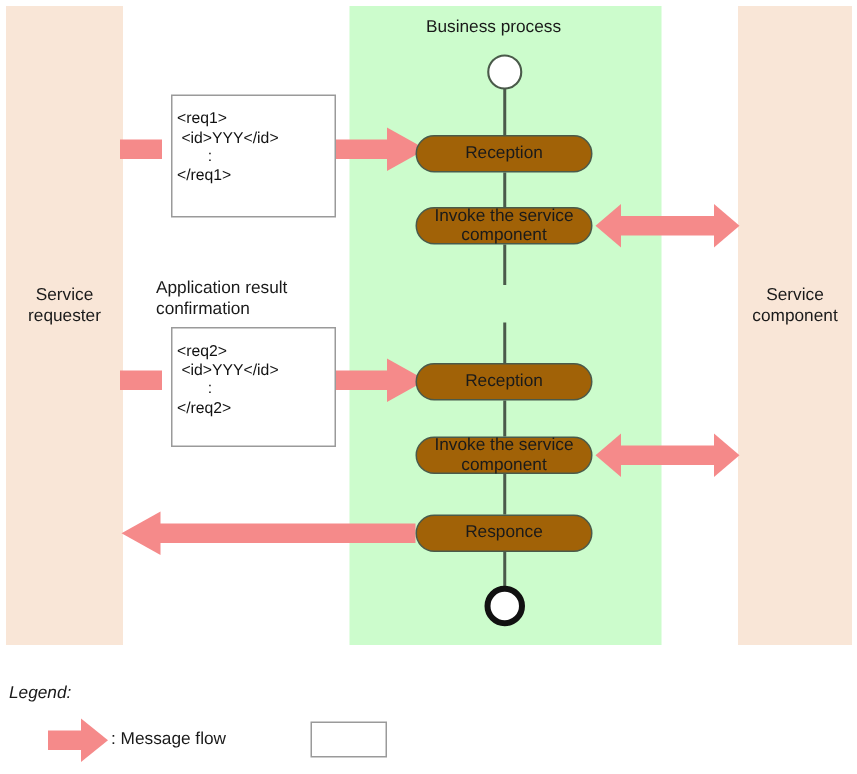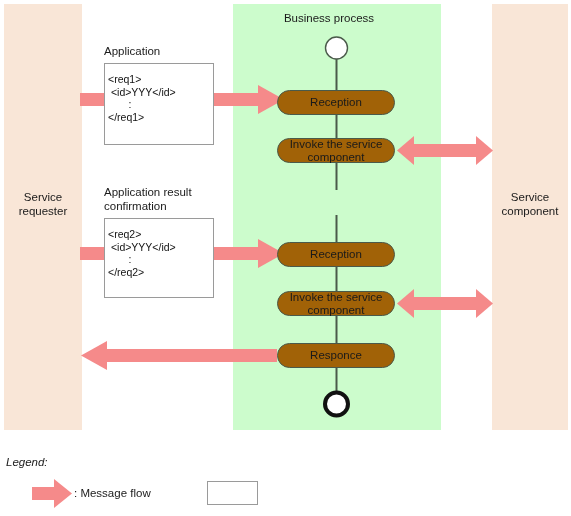--- a/index.html
+++ b/index.html
@@ -96,21 +96,21 @@
   .msgbox {
     position: absolute;
     box-sizing: border-box;
     background: #ffffff;
     border: 1px solid #9a9a9a;
     font-size: 10.5px;
     line-height: 12.5px;
     color: #111111;
     padding: 9px 0 0 3px;
     white-space: pre;
-    left: 104px;
+    left: 114px;
     width: 110px;
   }
   .msg-caption {
     position: absolute;
     left: 104px;
     width: 130px;
     font-size: 11.5px;
     line-height: 14px;
     color: #1a1a1a;
     white-space: pre-line;
@@ -220,21 +220,20 @@
     <span>Reception</span>
   </div>
   <div class="node" style="top:291px;">
     <span>Invoke the service
 component</span>
   </div>
   <div class="node" style="top:343px;">
     <span>Responce</span>
   </div>
 
-  <div class="msg-caption" style="top:44px;">Application</div>
   <div class="msgbox" style="top:63px; height:82px;">&lt;req1&gt;
  &lt;id&gt;YYY&lt;/id&gt;
        :
 &lt;/req1&gt;</div>
 
   <div class="msg-caption" style="top:185px;">Application result
 confirmation</div>
   <div class="msgbox" style="top:218px; height:80px;">&lt;req2&gt;
  &lt;id&gt;YYY&lt;/id&gt;
        :

